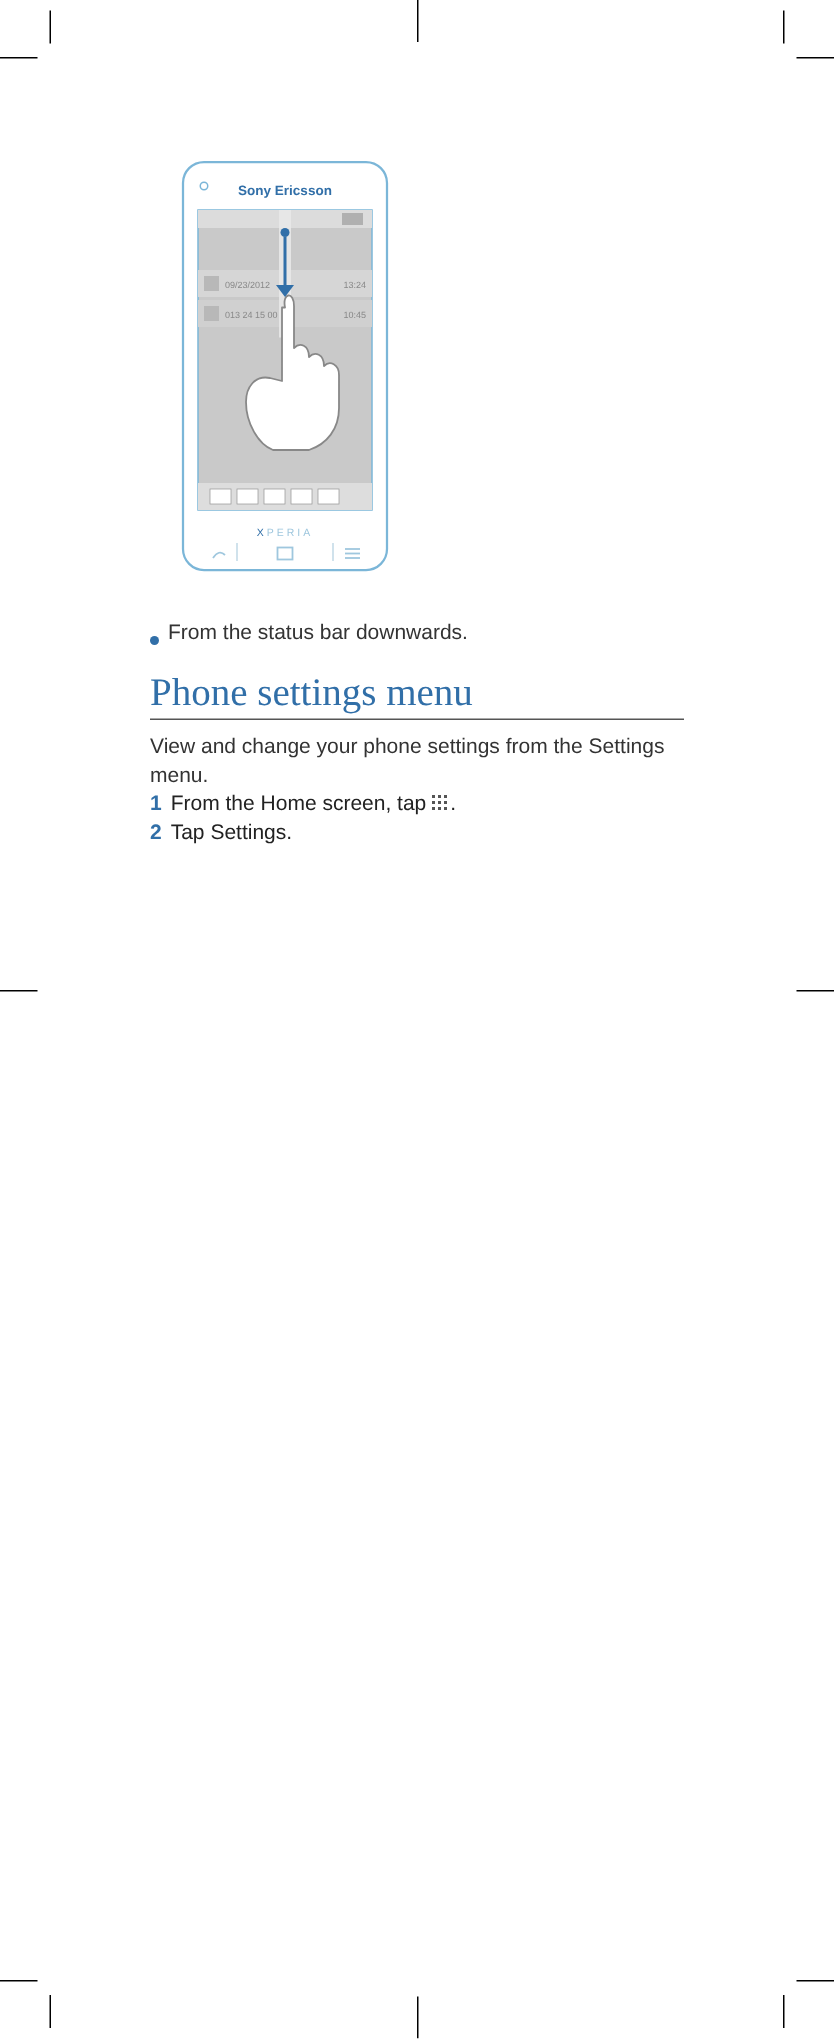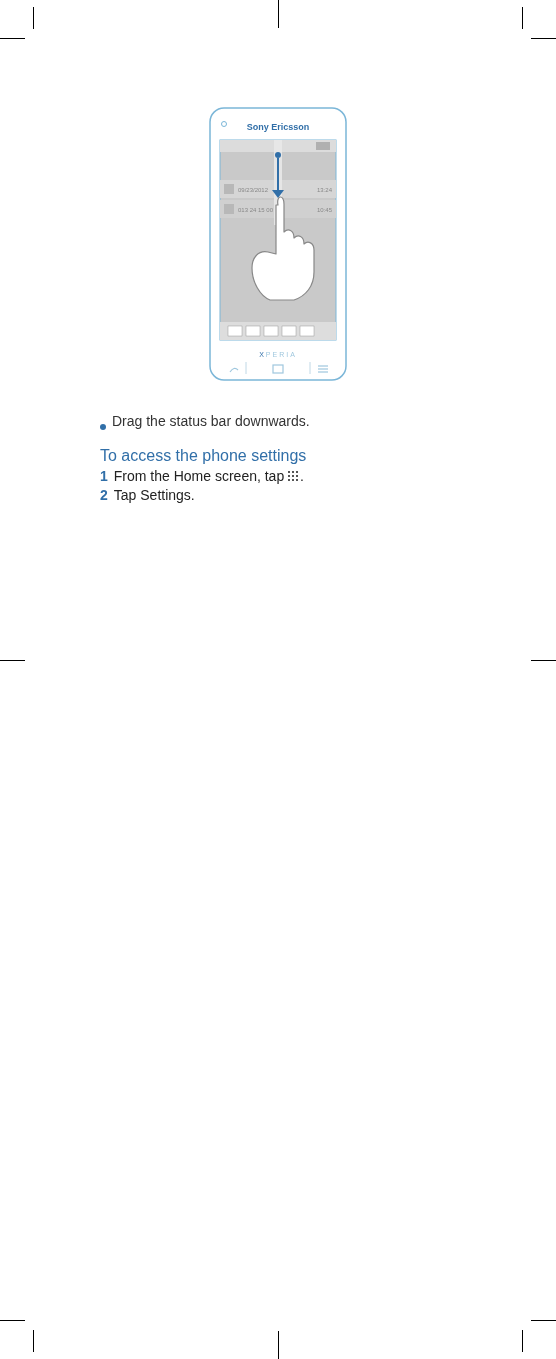--- a/index.html
+++ b/index.html
@@ -34,21 +34,21 @@
 
     .heading-blue {
       color: #316fa8;
       font-size: 18px;
       font-weight: normal;
       margin-bottom: 12px;
     }
 
     .phone-figure {
       display: flex;
-      justify-content: center;
+      justify-content: flex-start;
       margin: 12px 0 22px 0;
     }
 
     .bullet-row {
       display: flex;
       align-items: baseline;
       gap: 6px;
       margin: 6px 0 16px 0;
     }
     .bullet-dot {
@@ -190,26 +190,27 @@
       <g stroke="#316fa8" stroke-width="2" fill="none">
         <line x1="90" y1="58" x2="90" y2="96"></line>
         <polyline points="84,90 90,98 96,90" fill="#316fa8" stroke="none"></polyline>
         <circle cx="90" cy="55" r="3" fill="#316fa8" stroke="none"></circle>
       </g>
     </svg>
   </div>
 
   <div class="bullet-row">
     <div class="bullet-dot"></div>
-    <div class="body-text">Drag the status bar downwards.</div>
-  </div>
-
-
-
-  <div class="sub-heading">To access the phone settings</div>
+    <div class="body-text">From the status bar downwards.</div>
+  </div>
+
+  <div class="section-title">Phone settings menu</div>
+
+  <div class="body-text">View and change your phone settings from the Settings menu.</div>
+
 
   <div class="step-row">
     <span class="step-num">1</span>
     <span>
       <span>From the Home screen, tap </span><span class="apps-icon"><span style="left:0;top:0"></span><span style="left:4px;top:0"></span><span style="left:8px;top:0"></span><span style="left:0;top:4px"></span><span style="left:4px;top:4px"></span><span style="left:8px;top:4px"></span><span style="left:0;top:8px"></span><span style="left:4px;top:8px"></span><span style="left:8px;top:8px"></span></span><span>.</span>
     </span>
   </div>
 
   <div class="step-row">
     <span class="step-num">2</span>

